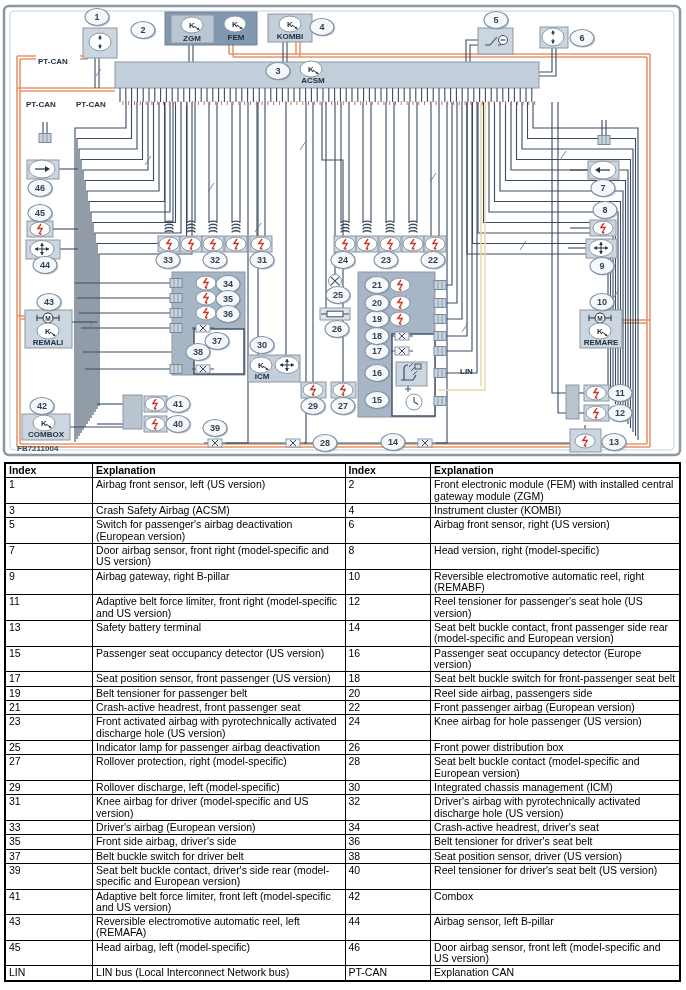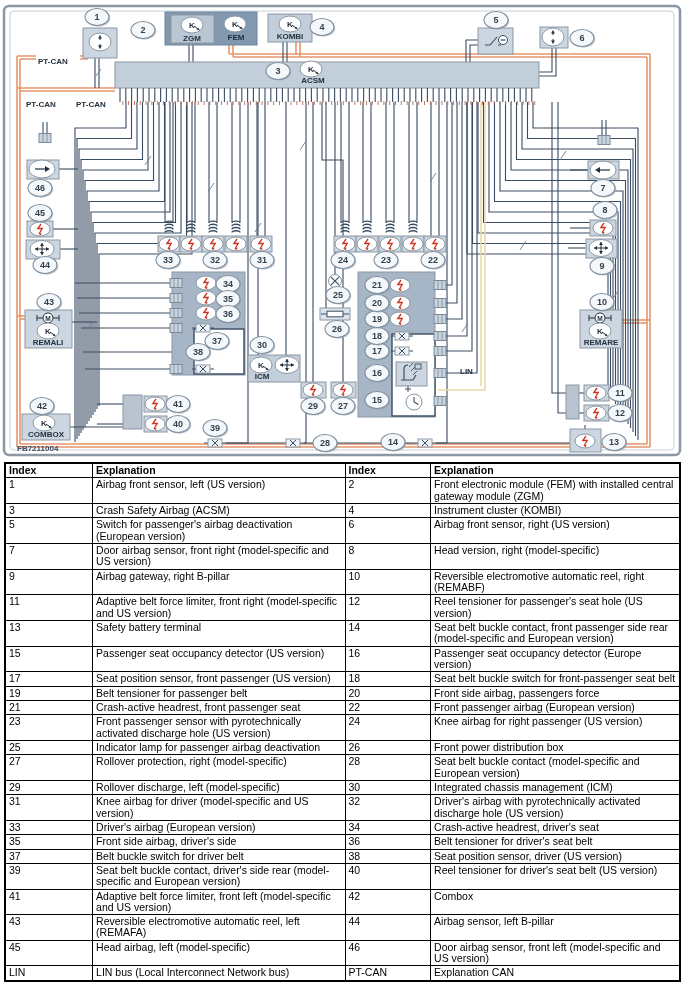--- a/index.html
+++ b/index.html
@@ -735,33 +735,33 @@
       <tr>
         <td>17</td>
         <td>Seat position sensor, front passenger (US version)</td>
         <td>18</td>
         <td>Seat belt buckle switch for front-passenger seat belt</td>
       </tr>
       <tr>
         <td>19</td>
         <td>Belt tensioner for passenger belt</td>
         <td>20</td>
-        <td>Front side airbag, passengers force</td>
+        <td>Reel side airbag, passengers side</td>
       </tr>
       <tr>
         <td>21</td>
         <td>Crash-active headrest, front passenger seat</td>
         <td>22</td>
         <td>Front passenger airbag (European version)</td>
       </tr>
       <tr>
         <td>23</td>
-        <td>Front passenger sensor with pyrotechnically activated discharge hole (US version)</td>
+        <td>Front activated airbag with pyrotechnically activated discharge hole (US version)</td>
         <td>24</td>
-        <td>Knee airbag for right passenger (US version)</td>
+        <td>Knee airbag for hole passenger (US version)</td>
       </tr>
       <tr>
         <td>25</td>
         <td>Indicator lamp for passenger airbag deactivation</td>
         <td>26</td>
         <td>Front power distribution box</td>
       </tr>
       <tr>
         <td>27</td>
         <td>Rollover protection, right (model-specific)</td>

